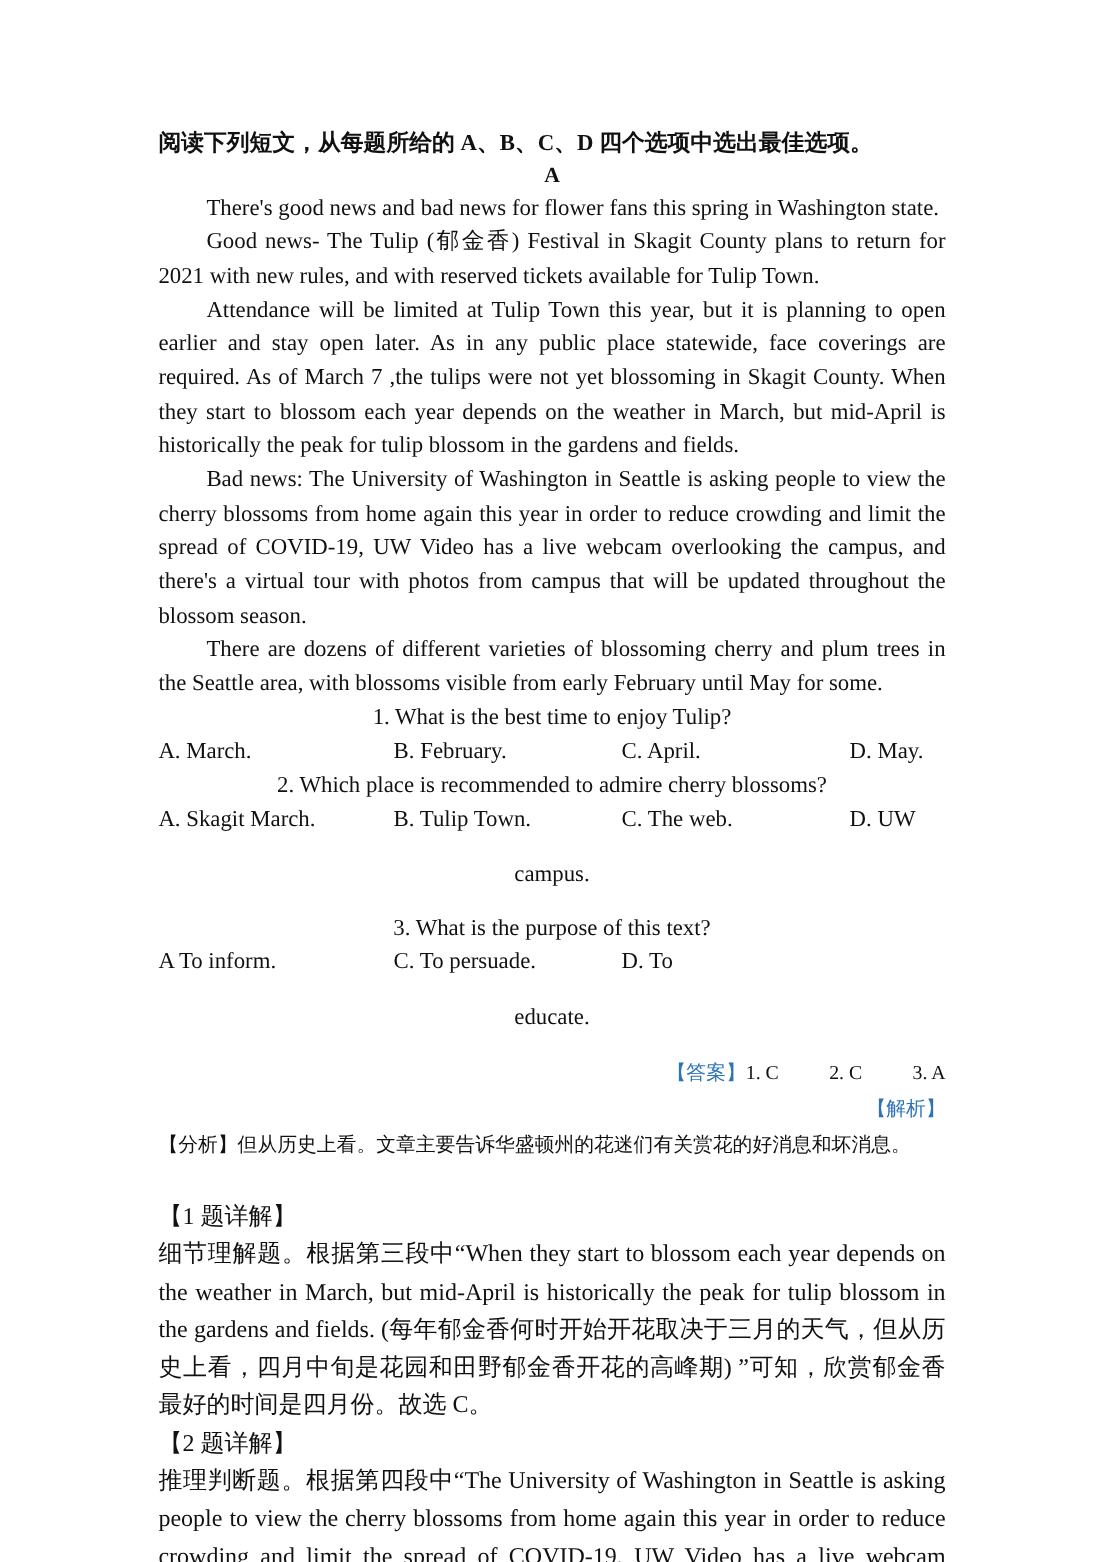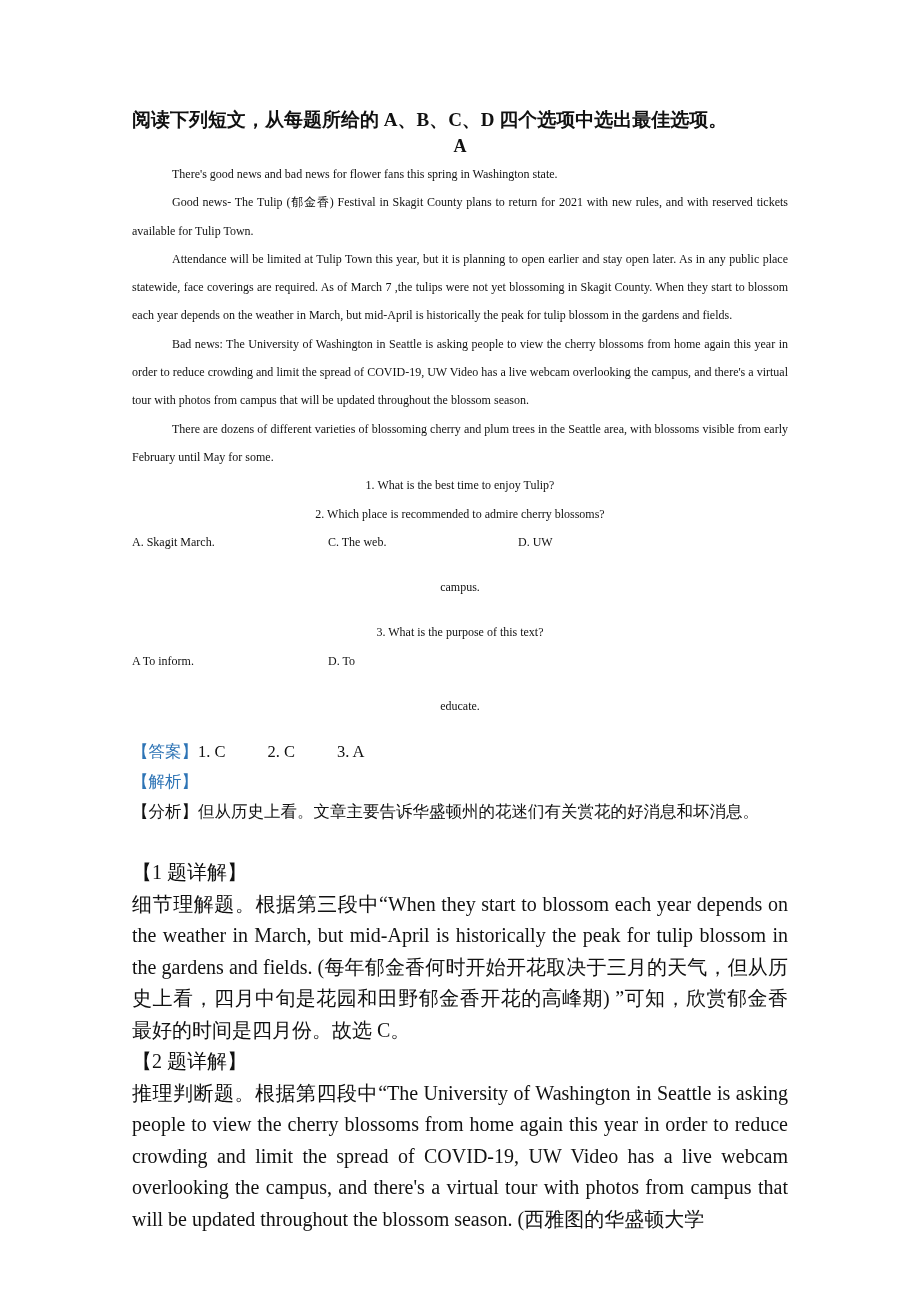--- a/index.html
+++ b/index.html
@@ -27,21 +27,21 @@
     white-space: nowrap;
   }
   .section-label {
     margin: 0;
     font-size: 18px;
     font-weight: bold;
     text-align: center;
     line-height: 27px;
   }
   .flow {
-    font-size: 12px;
+    font-size: 19px;
     line-height: 28.3px;
   }
   .para {
     margin: 0;
     text-indent: 40px;
     text-align: justify;
   }
   .qline {
     margin: 0;
     text-align: center;
@@ -49,21 +49,21 @@
   .opts {
     display: grid;
     grid-template-columns: 196px 190px 190px auto;
   }
   .opt { display: block; }
   .overflow-line { margin: 17px; }
   .ans-sec {
     font-size: 16.5px;
     line-height: 30px;
   }
-  .ans-line { margin: 0; }
+  .ans-line { margin: 0; text-align: right; }
   .ans-item { margin-right: 42px; }
   .label-blue { color: #2E74B5; }
   .analysis-line { margin: 0; text-align: justify; }
   .exp {
     margin-top: 30px;
     font-size: 20px;
     line-height: 31.5px;
   }
   .exp-heading { margin: 0; }
   .exp-body {
@@ -82,32 +82,40 @@
 
   <div class="flow">
 
     <p class="para">There's good news and bad news for flower fans this spring in Washington state.</p>
     <p class="para">Good news- The Tulip (郁金香) Festival in Skagit County plans to return for 2021 with new rules, and with reserved tickets available for Tulip Town.</p>
     <p class="para">Attendance will be limited at Tulip Town this year, but it is planning to open earlier and stay open later. As in any public place statewide, face coverings are required. As of March 7 ,the tulips were not yet blossoming in Skagit County. When they start to blossom each year depends on the weather in March, but mid-April is historically the peak for tulip blossom in the gardens and fields.</p>
     <p class="para">Bad news: The University of Washington in Seattle is asking people to view the cherry blossoms from home again this year in order to reduce crowding and limit the spread of COVID-19, UW Video has a live webcam overlooking the campus, and there's a virtual tour with photos from campus that will be updated throughout the blossom season.</p>
     <p class="para">There are dozens of different varieties of blossoming cherry and plum trees in the Seattle area, with blossoms visible from early February until May for some.</p>
 
     <p class="qline">1. What is the best time to enjoy Tulip?</p>
+    <div class="opts">
+      <span class="opt">A. March.</span>
+      <span class="opt">B. February.</span>
+      <span class="opt">C. April.</span>
+      <span class="opt">D. May.</span>
+    </div>
 
     <p class="qline">2. Which place is recommended to admire cherry blossoms?</p>
     <div class="opts">
       <span class="opt">A. Skagit March.</span>
+      <span class="opt">B. Tulip Town.</span>
       <span class="opt">C. The web.</span>
       <span class="opt">D. UW</span>
     </div>
     <p class="overflow-line qline">campus.</p>
 
     <p class="qline">3. What is the purpose of this text?</p>
     <div class="opts">
       <span class="opt">A To inform.</span>
+      <span class="opt">C. To persuade.</span>
       <span class="opt">D. To</span>
     </div>
     <p class="overflow-line qline">educate.</p>
 
   </div>
 
   <div class="ans-sec">
     <p class="ans-line">
       <span class="label-blue">【答案】</span><span class="ans-item">1. C</span><span class="ans-item">2. C</span><span>3. A</span>
     </p>

